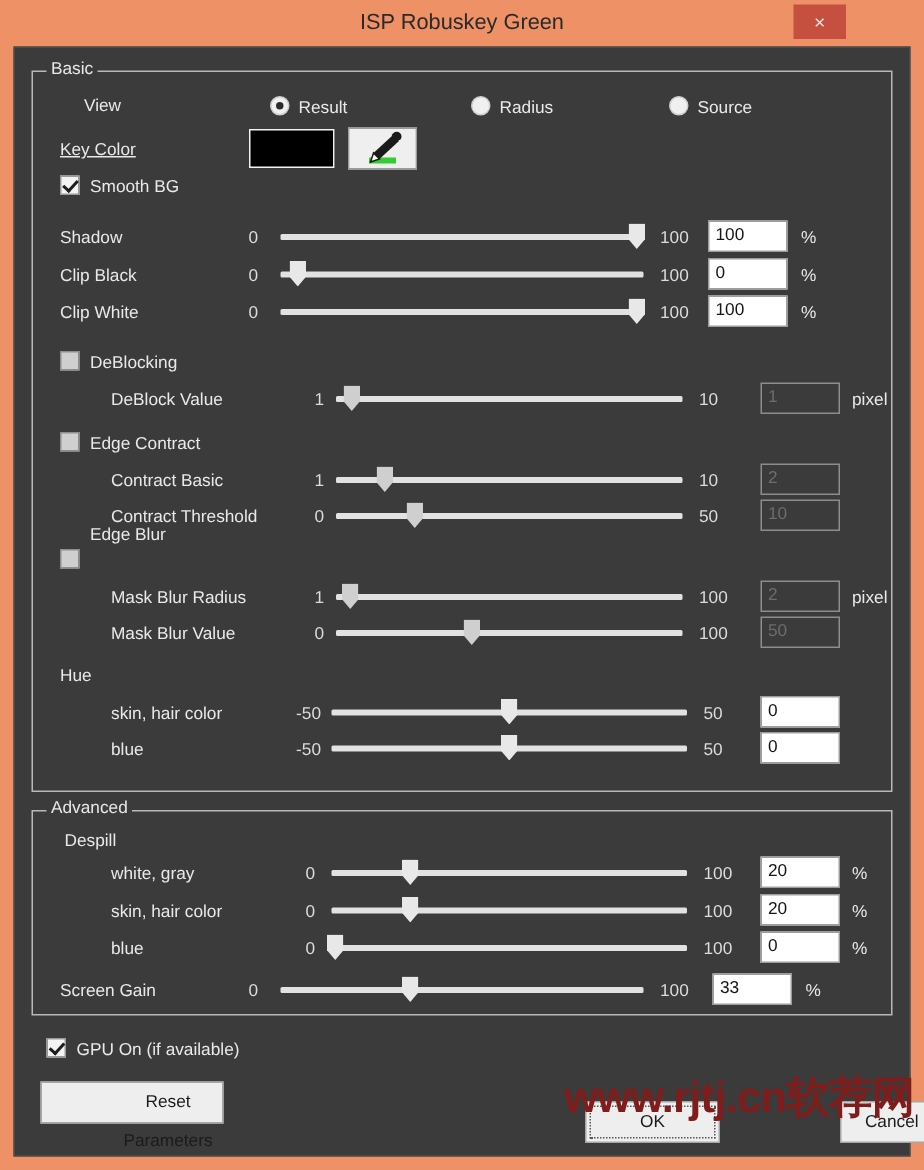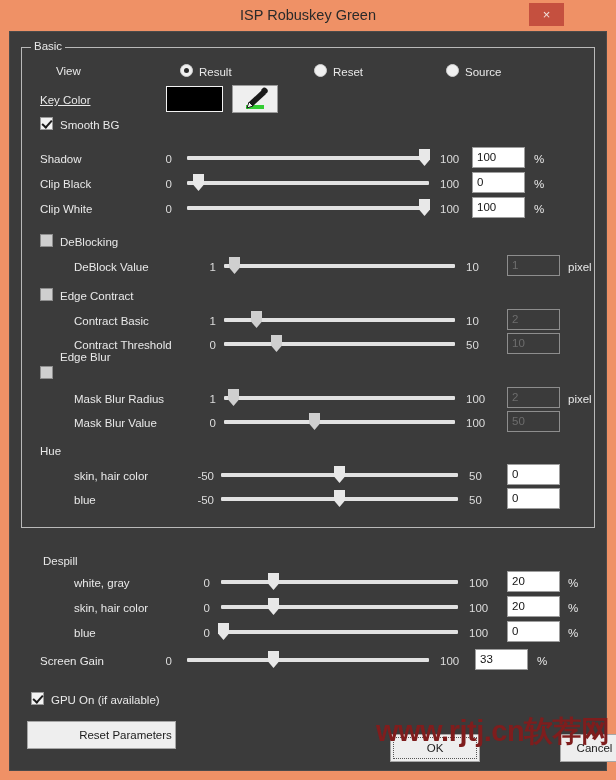--- a/index.html
+++ b/index.html
@@ -201,21 +201,21 @@
   <div class="panel">
 
     <div class="group" style="left:11px; top:15px; width:574px; height:481px;">
       <span class="group-label">Basic</span>
     </div>
 
     <div class="lbl" style="left:30px; top:32px;margin-left:16px;">View</div>
     <div class="radio checked" style="left:170px; top:32px;"></div>
     <div class="lbl" style="left:189px; top:33px;">Result</div>
     <div class="radio" style="left:304px; top:32px;"></div>
-    <div class="lbl" style="left:323px; top:33px;">Reset</div>
+    <div class="lbl" style="left:323px; top:33px;">Radius</div>
     <div class="radio" style="left:436px; top:32px;"></div>
     <div class="lbl" style="left:455px; top:33px;">Source</div>
 
     <div class="lbl" style="left:30px; top:61px;text-decoration:underline;">Key Color</div>
     <div class="swatch" style="left:156px; top:54px; width:57px; height:26px;"></div>
     <div class="picker-btn" style="left:222px; top:53px; width:46px; height:28px;">
       <svg width="44" height="26" viewBox="0 0 44 26">
         <rect x="0" y="0" width="44" height="26" fill="#efefef"></rect>
         <rect x="13" y="19" width="18" height="4" fill="#33cc33"></rect>
         <path d="M29 4 L33 8 L20 20 L16 16 Z" fill="#1a1a1a"></path>
@@ -306,20 +306,23 @@
     <div class="num" style="left:459px; top:437px;">50</div>
     <div class="field" style="left:497px; top:432px; width:53px;">0</div>
 
     <div class="lbl" style="left:64px; top:461px;">blue</div>
     <div class="num r" style="left:178px; top:461px; width:26px;">-50</div>
     <div class="track" style="left:211px; top:465px; width:237px;"></div>
     <div class="handle" style="left:324px; top:458px;"></div>
     <div class="num" style="left:459px; top:461px;">50</div>
     <div class="field" style="left:497px; top:456px; width:53px;">0</div>
 
+    <div class="group" style="left:11px; top:508px; width:574px; height:137px;">
+      <span class="group-label">Advanced</span>
+    </div>
 
     <div class="lbl" style="left:33px; top:522px;">Despill</div>
 
     <div class="lbl" style="left:64px; top:544px;">white, gray</div>
     <div class="num r" style="left:178px; top:544px; width:22px;">0</div>
     <div class="track" style="left:211px; top:548px; width:237px;"></div>
     <div class="handle" style="left:258px; top:541px;"></div>
     <div class="num" style="left:459px; top:544px;">100</div>
     <div class="field" style="left:497px; top:539px; width:53px;">20</div>
     <div class="lbl" style="left:558px; top:544px;">%</div>
@@ -344,21 +347,21 @@
     <div class="num r" style="left:140px; top:622px; width:22px;">0</div>
     <div class="track" style="left:177px; top:626px; width:242px;"></div>
     <div class="handle" style="left:258px; top:619px;"></div>
     <div class="num" style="left:430px; top:622px;">100</div>
     <div class="field" style="left:465px; top:617px; width:53px;">33</div>
     <div class="lbl" style="left:527px; top:622px;">%</div>
 
     <div class="cbox checked" style="left:21px; top:660px;"></div>
     <div class="lbl" style="left:41px; top:661px;">GPU On (if available)</div>
 
-    <div class="btn" style="left:17px; top:689px; width:149px; height:28px;padding-left:48px;">Reset Parameters</div>
+    <div class="btn" style="left:17px; top:689px; width:122px; height:28px;padding-left:48px;">Reset Parameters</div>
     <div class="btn focus" style="left:380px; top:702px; width:90px; height:28px;">OK</div>
     <div class="btn" style="left:513px; top:702px; width:69px; height:28px;margin-left:37px;">Cancel</div>
 
   </div>
 
   <div class="watermark">www.rjtj.cn软荐网</div>
 
 </div>
 
 </body></html>

